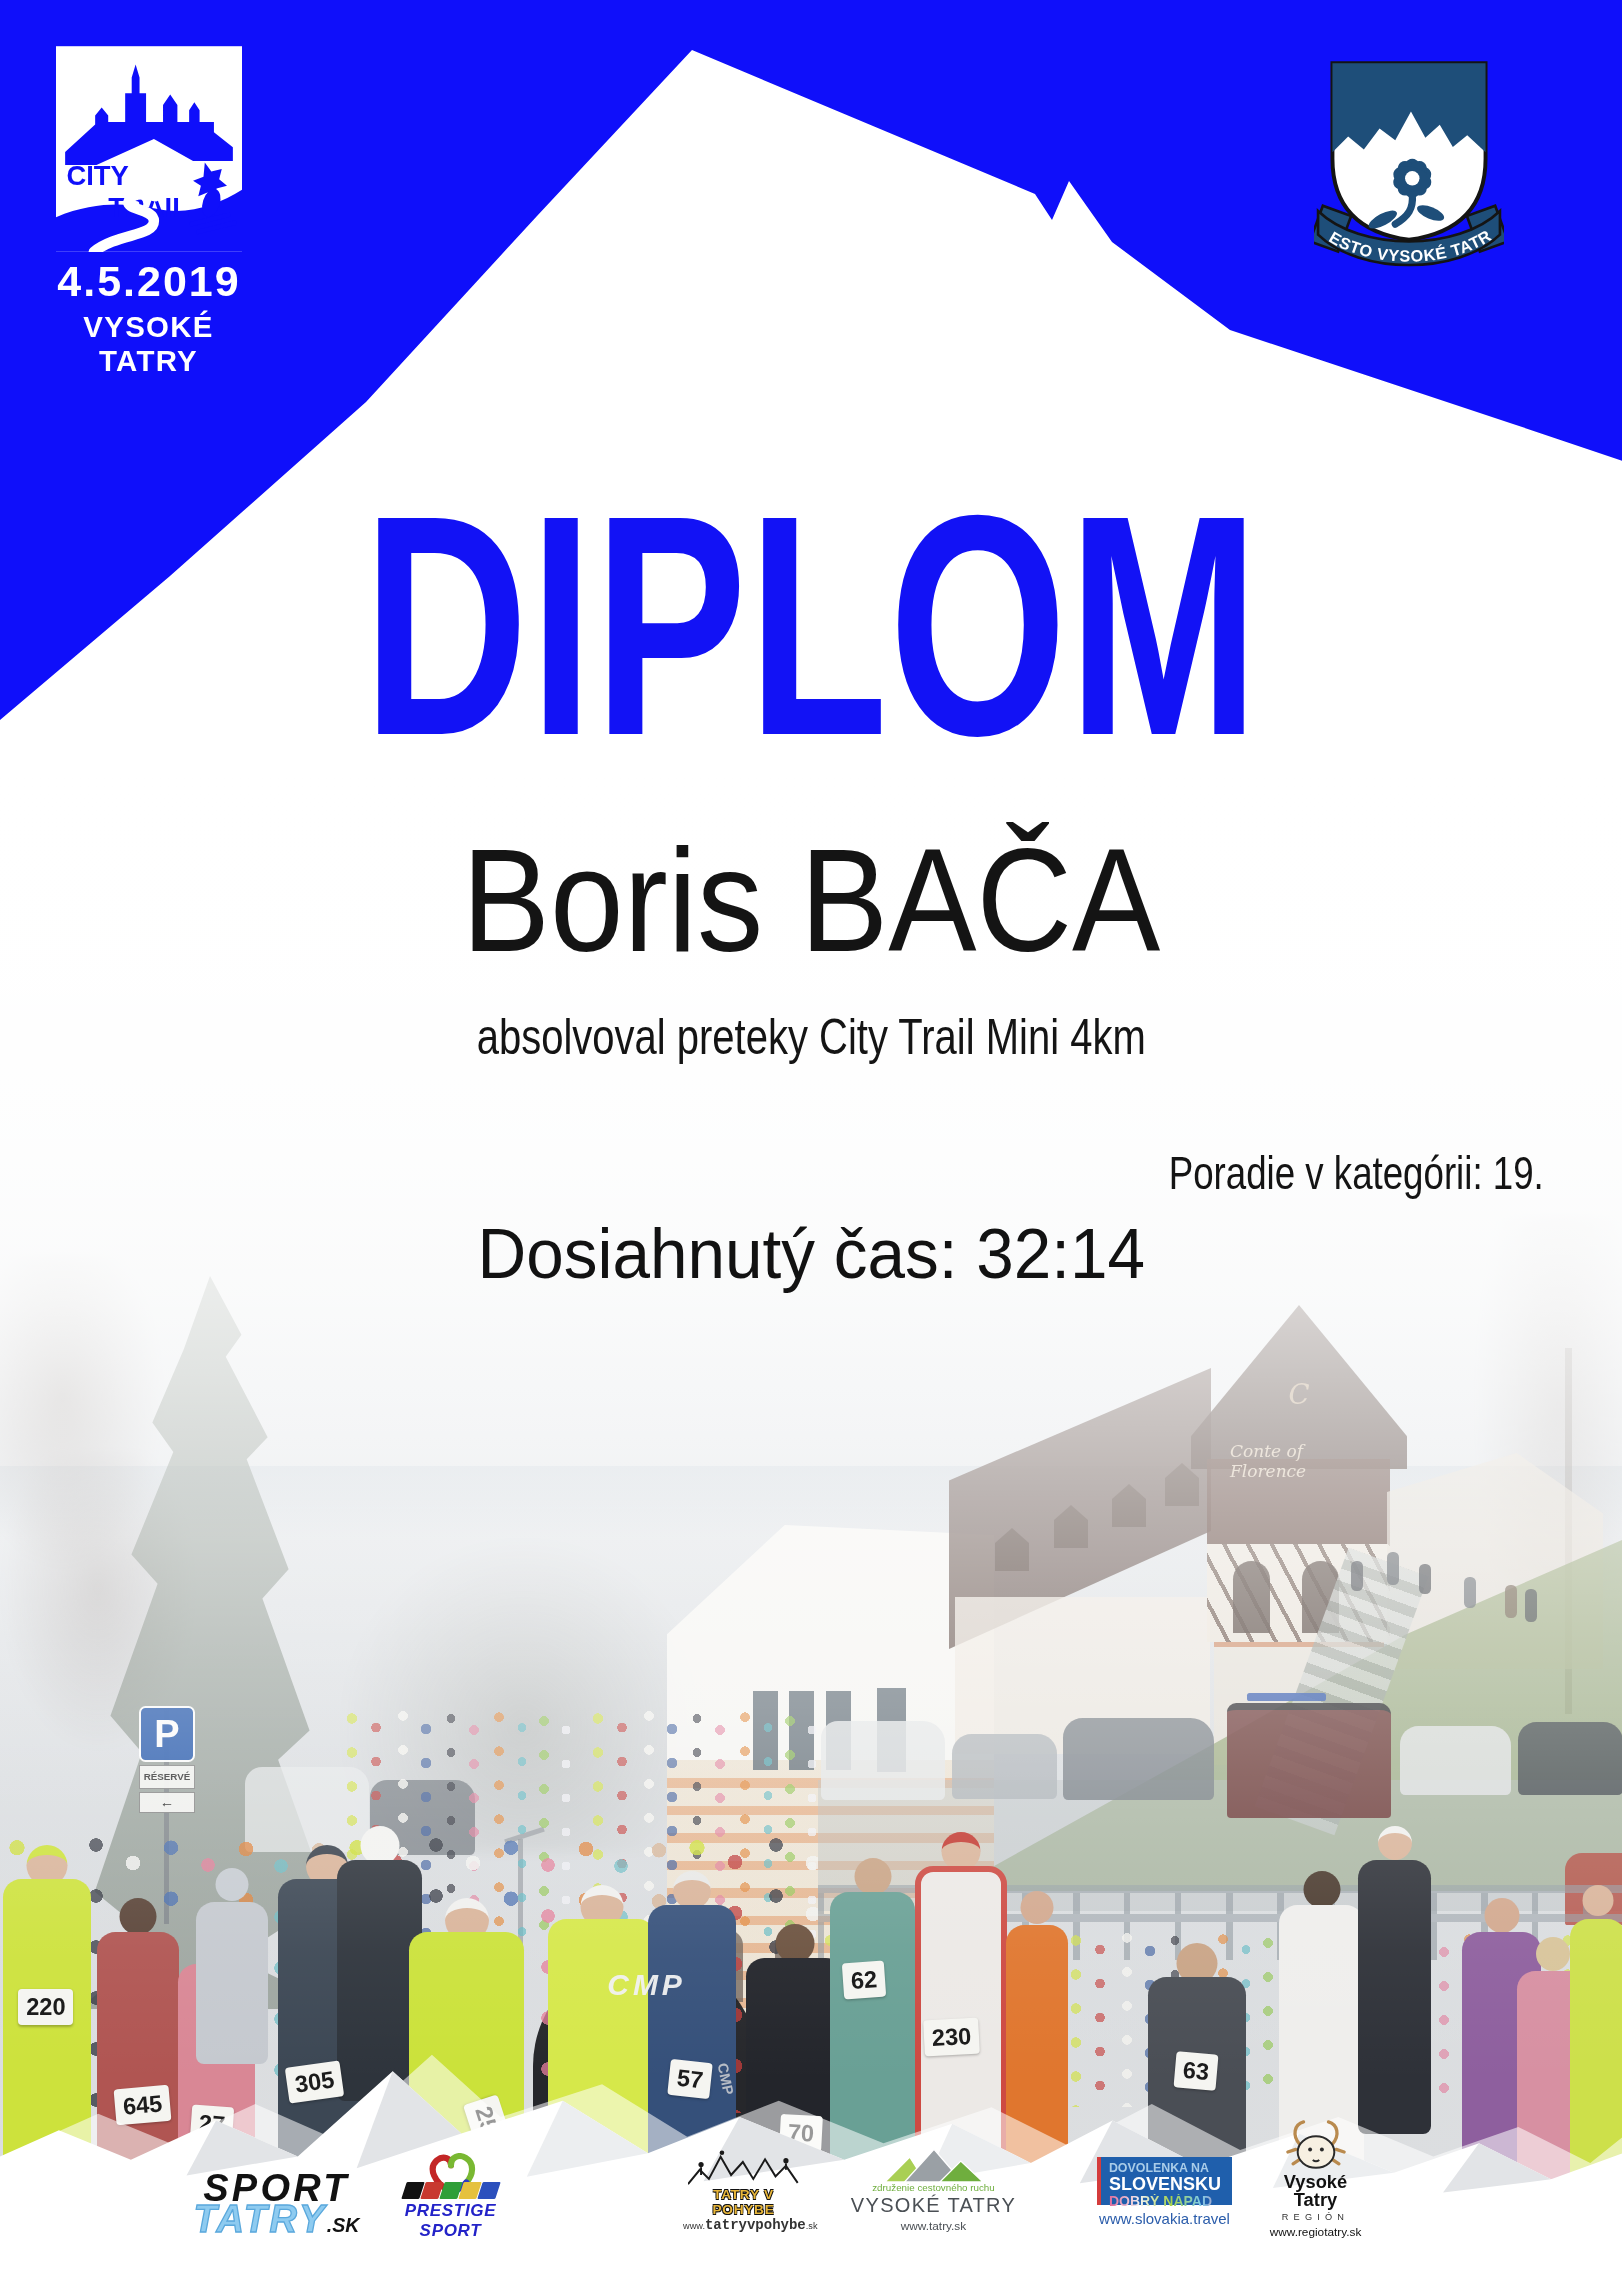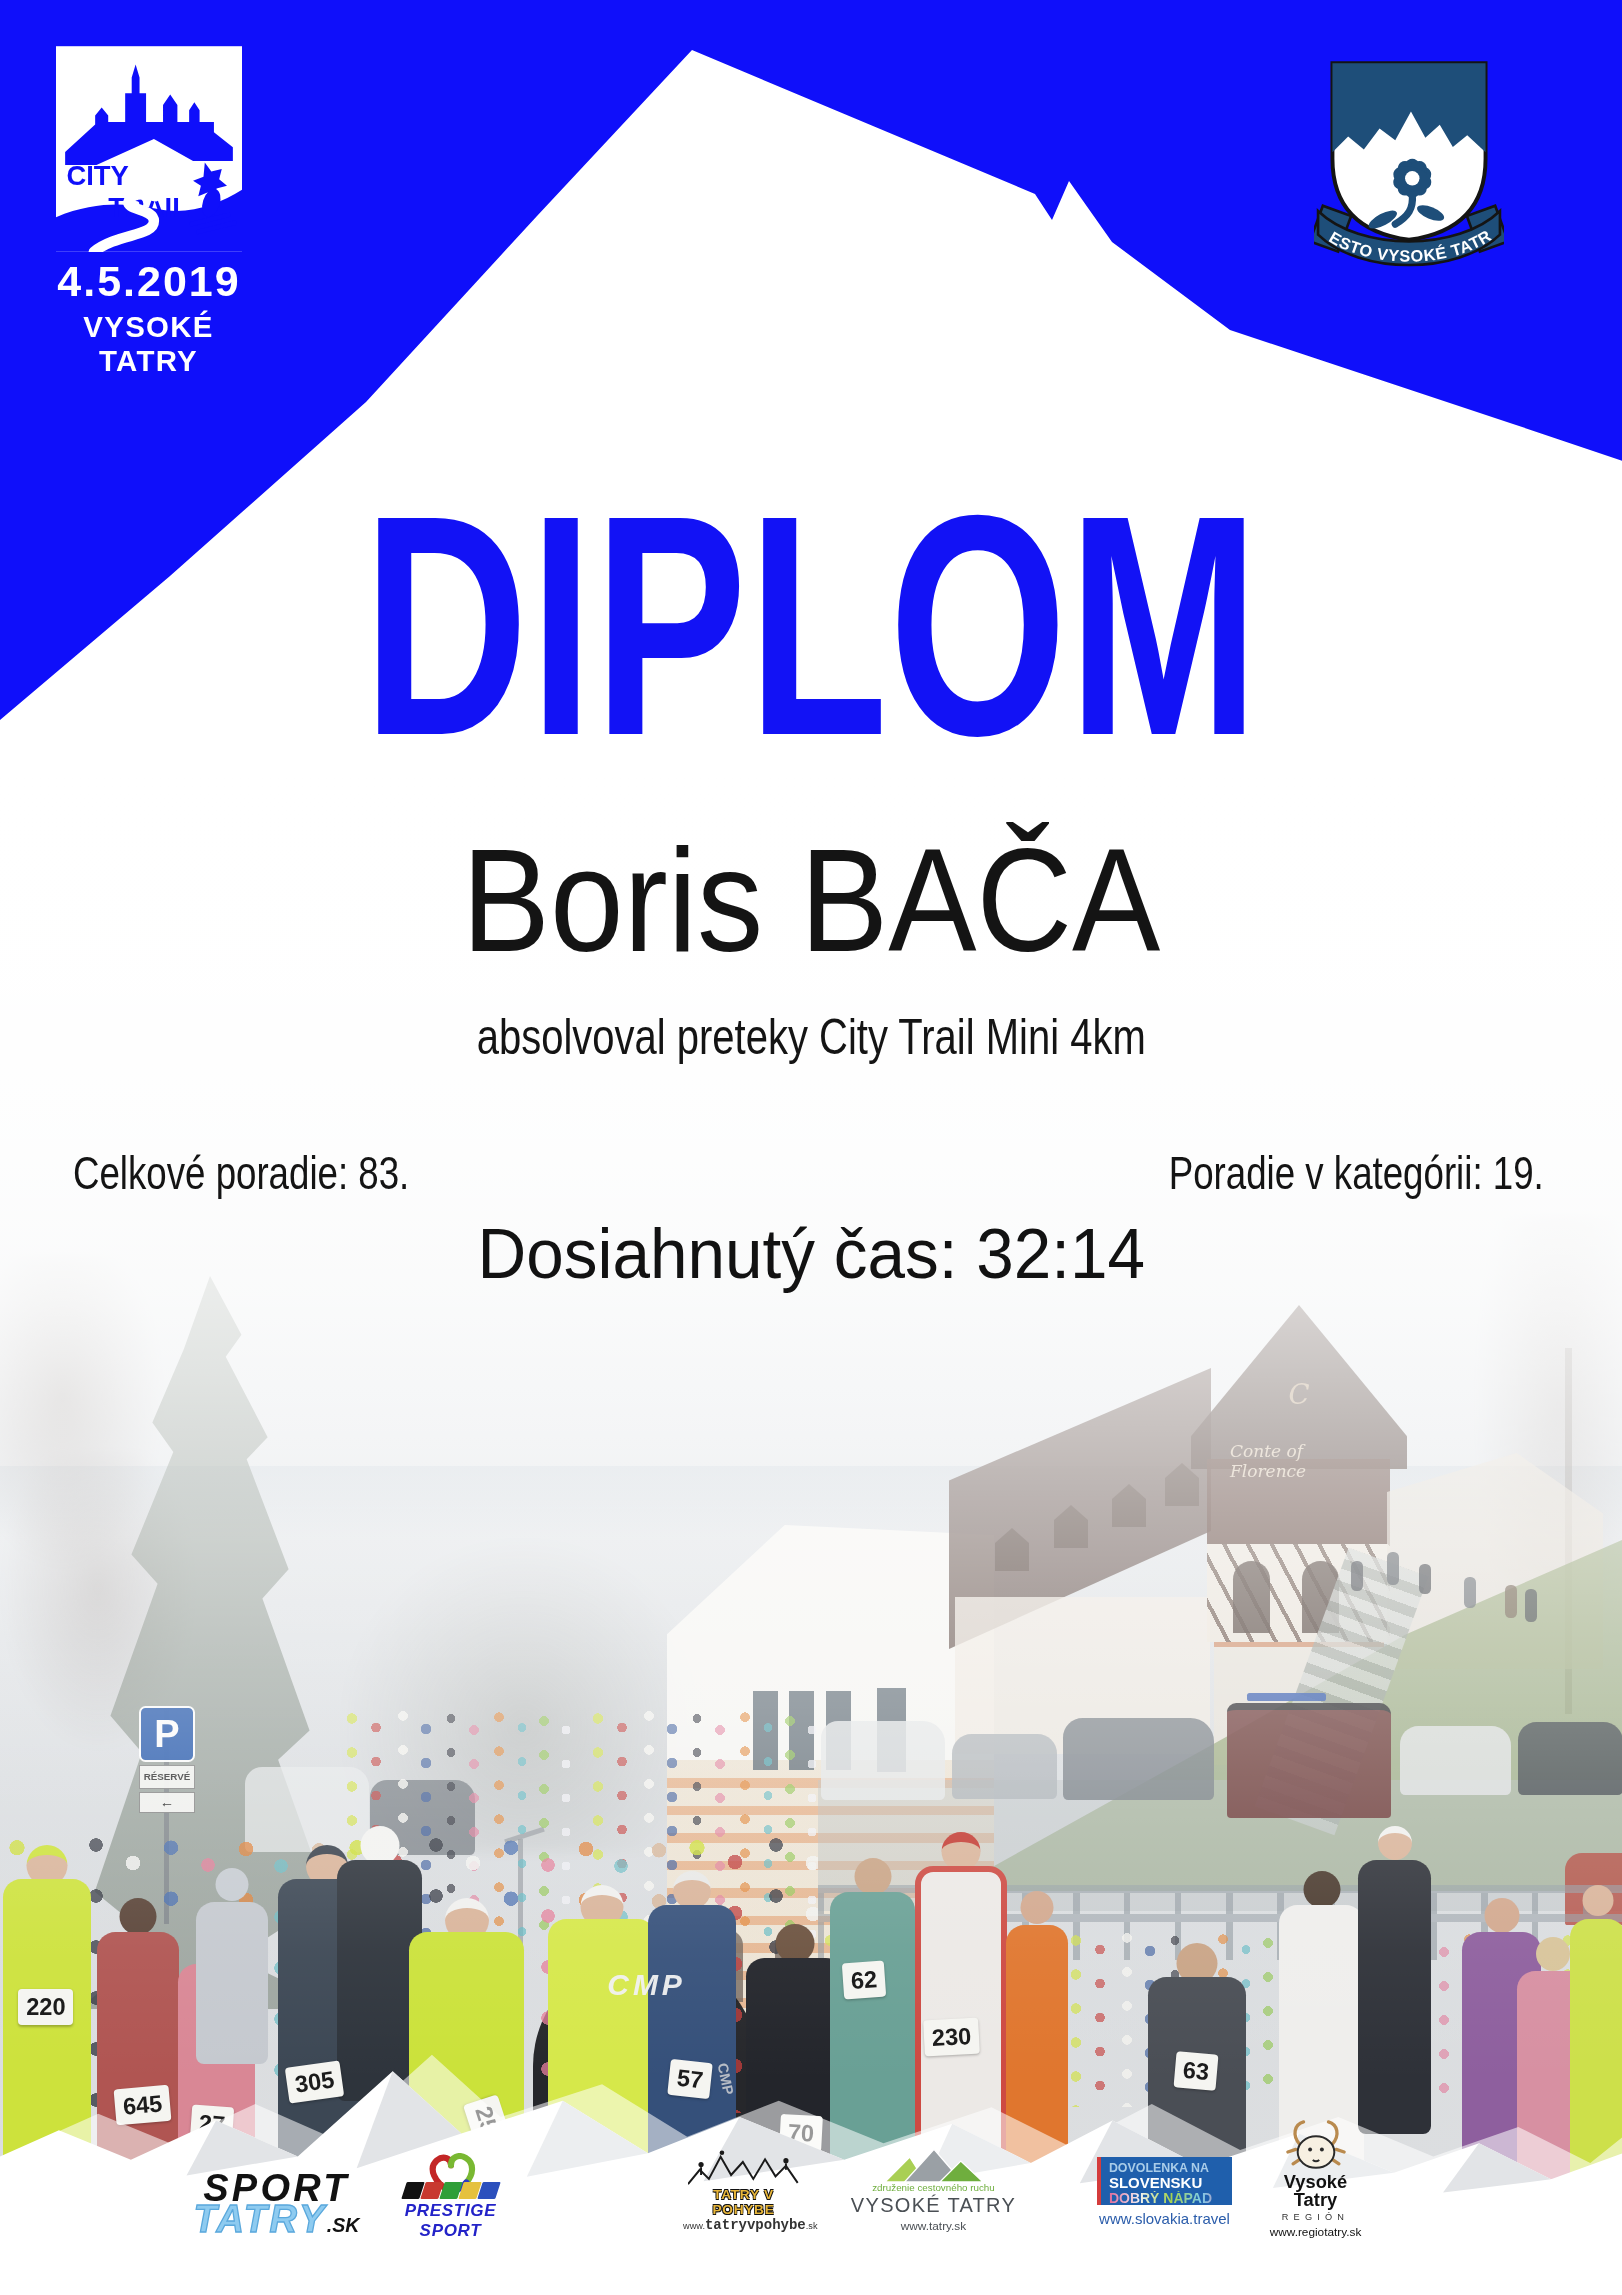--- a/index.html
+++ b/index.html
@@ -75,21 +75,21 @@
   .prestige-lbl{font-weight:bold;font-style:italic;font-size:17px;color:#2323c8;letter-spacing:0.7px;}
   .pohybe-lbl{font-weight:bold;font-size:13.7px;color:#e8b63a;letter-spacing:0.7px;
     text-shadow:-0.7px -0.7px 0 #111,0.7px -0.7px 0 #111,-0.7px 0.7px 0 #111,0.7px 0.7px 0 #111;}
   .pohybe-url{font-size:9.2px;color:#333;}
   .zdr-sub{font-size:9.8px;color:#6fae3e;}
   .zdr-lbl{font-size:20px;color:#4a4f54;letter-spacing:1.3px;margin-top:1.3px;}
   .zdr-url{font-size:11.8px;color:#4a4f54;margin-top:1.3px;}
   .svk-box{width:135px;height:48px;background:#1f5fac;border-left:4.6px solid #d43c3c;
     text-align:left;padding:5.2px 0 0 7.9px;box-sizing:border-box;margin:0 auto;}
   .svk1{font-size:12.4px;font-weight:bold;color:#a9cce8;line-height:1.05;}
-  .svk2{font-size:15px;font-weight:bold;color:#ffffff;line-height:1.05;}
+  .svk2{font-size:18px;font-weight:bold;color:#ffffff;line-height:1.05;}
   .svk3{font-size:14px;font-weight:bold;line-height:1.1;color:#e8a0c0;
     background:linear-gradient(90deg,#e06a9a,#f2f2f2,#a8d44a,#7ecbe8,#e06a9a);
     -webkit-background-clip:text;background-clip:text;-webkit-text-fill-color:transparent;}
   .svk-url{font-size:15px;color:#2a5caa;margin-top:5.2px;}
   .reg-lbl{font-size:18.3px;font-weight:bold;color:#111;line-height:1;}
   .reg-sub{font-size:9.2px;color:#333;letter-spacing:5.2px;margin-top:2.6px;}
   .reg-url{font-size:11.8px;color:#111;margin-top:2.6px;}
 </style>
 </head>
 <body>
@@ -368,26 +368,20 @@
   </div>
 
   <div class="abs ctr diplom">
     <span class="nrw">DIPLOM</span>
   </div>
 
   <div class="abs ctr txt stmt" style="top:1008px;">
     <span class="nrw">absolvoval preteky City Trail Mini 4km</span>
   </div>
 
-  <div class="abs txt res" style="left:73px;top:1145px;">
-    <span class="nrw" style="transform-origin:left;">
-      <span>Celkové poradie:</span>
-      <span>83.</span>
-    </span>
-  </div>
   <div class="abs txt res" style="right:79px;top:1145px;text-align:right;">
     <span class="nrw" style="transform-origin:right;">
       <span>Poradie v kategórii:</span>
       <span>19.</span>
     </span>
   </div>
 
   <div class="abs ctr txt time" style="top:1213px;">
     <span class="nrw">
       <span>Dosiahnutý čas:</span>

